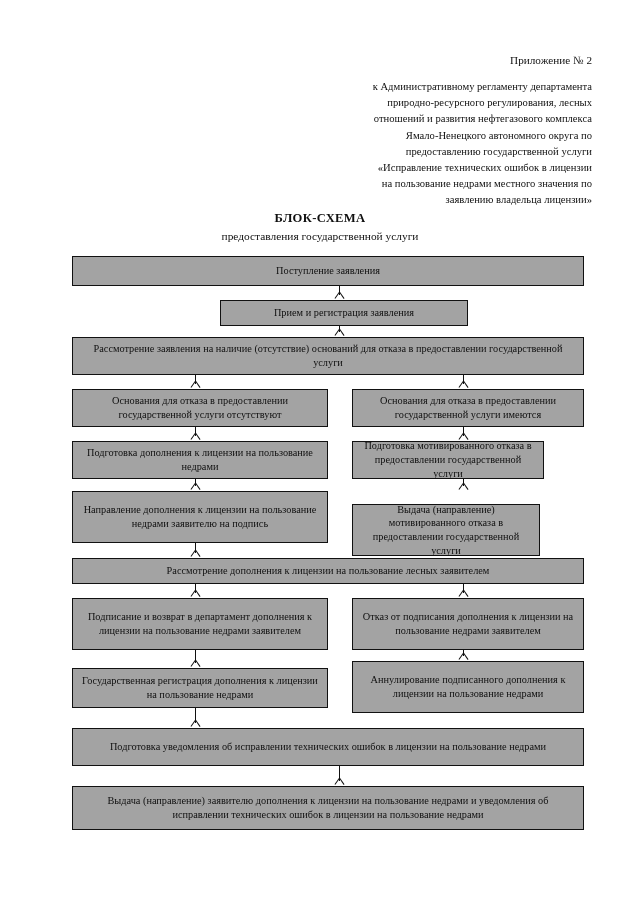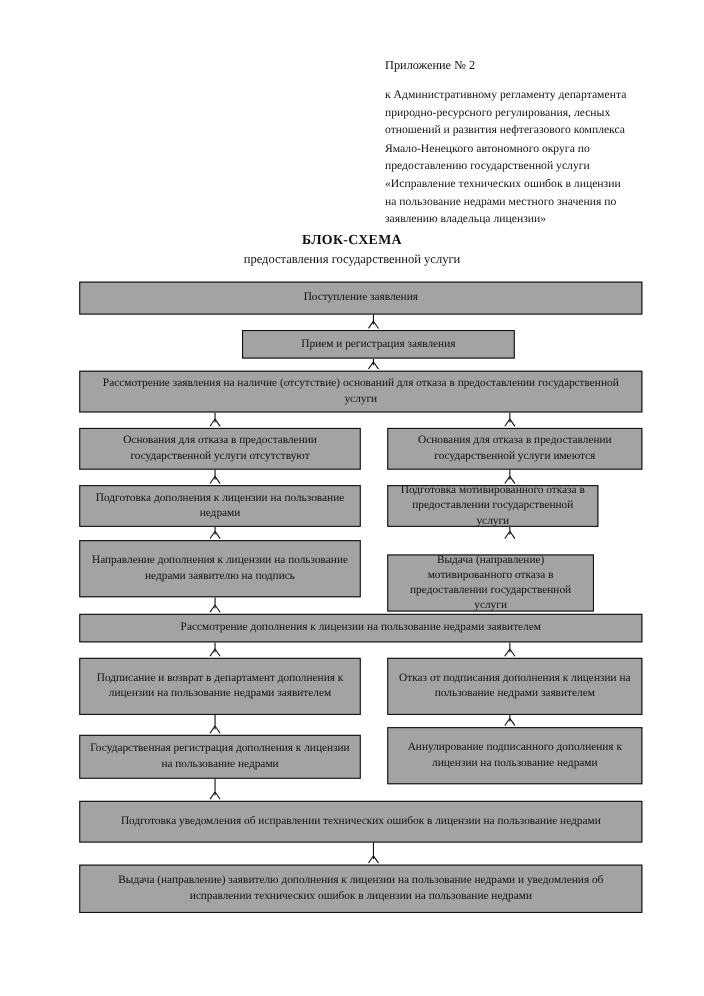--- a/index.html
+++ b/index.html
@@ -13,23 +13,24 @@
     height: 905px;
     position: relative;
     font-family: "Liberation Serif", "DejaVu Serif", serif;
     color: #101010;
     overflow: hidden;
   }
 
   
   .header-block {
     position: absolute;
-    left: 350px;
+    left: 330px;
     top: 52px;
     width: 262px;
+    text-align: right;
   }
   .appendix-line {
     font-size: 11.2px;
     line-height: 1.45;
     margin-bottom: 11px;
     white-space: nowrap;
   }
   .header-para {
     font-size: 10.6px;
     line-height: 1.52;
@@ -227,21 +228,21 @@
     <div class="node" style="left: 352px; top: 441px; width: 192px; height: 38px;">
       <span>Подготовка мотивированного отказа в предоставлении государственной услуги</span>
     </div>
     <div class="node" style="left: 72px; top: 491px; width: 256px; height: 52px;">
       <span>Направление дополнения к лицензии на пользование недрами заявителю на подпись</span>
     </div>
     <div class="node" style="left: 352px; top: 504px; width: 188px; height: 52px;">
       <span>Выдача (направление) мотивированного отказа в предоставлении государственной услуги</span>
     </div>
     <div class="node" style="left: 72px; top: 558px; width: 512px; height: 26px;">
-      <span>Рассмотрение дополнения к лицензии на пользование недрами заявителем</span>
+      <span>Рассмотрение дополнения к лицензии на пользование лесных заявителем</span>
     </div>
     <div class="node" style="left: 72px; top: 598px; width: 256px; height: 52px;">
       <span>Подписание и возврат в департамент дополнения к лицензии на пользование недрами заявителем</span>
     </div>
     <div class="node" style="left: 352px; top: 598px; width: 232px; height: 52px;">
       <span>Отказ от подписания дополнения к лицензии на пользование недрами заявителем</span>
     </div>
     <div class="node" style="left: 72px; top: 668px; width: 256px; height: 40px;">
       <span>Государственная регистрация дополнения к лицензии на пользование недрами</span>
     </div>

